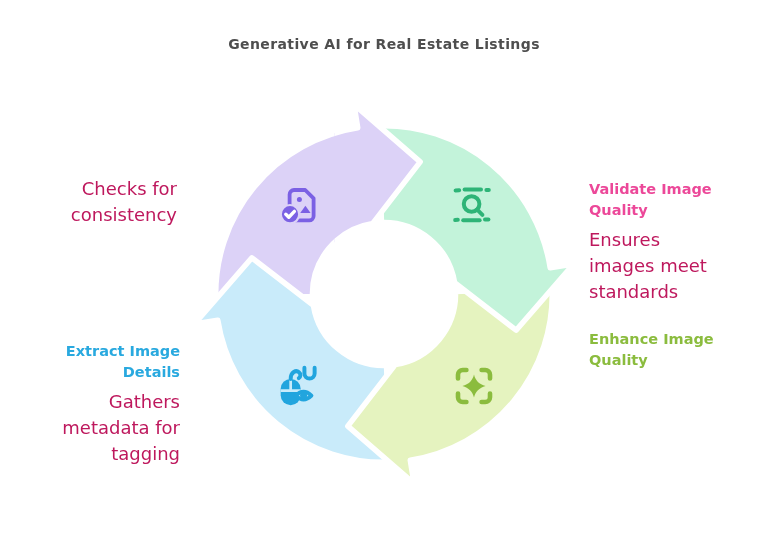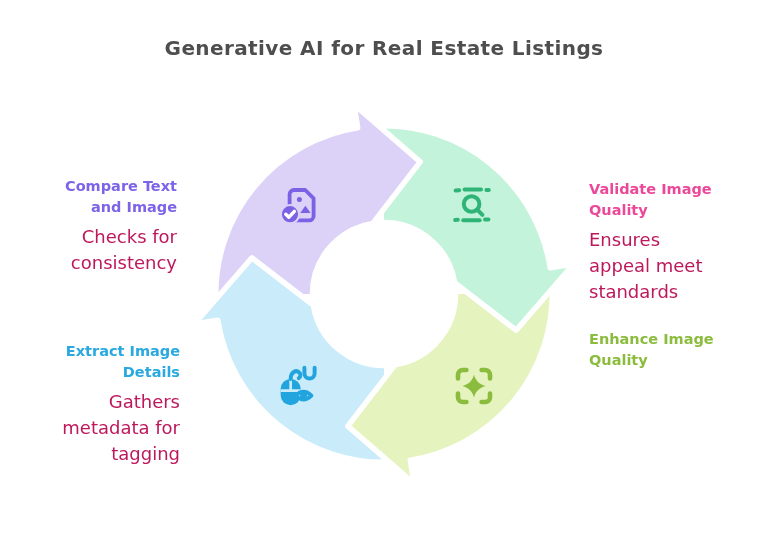--- a/index.html
+++ b/index.html
@@ -2,21 +2,21 @@
 <html><head>
 <meta charset="utf-8">
 <style>
   html,body{margin:0;padding:0;background:#fff;}
   .stage{
     position:relative;width:768px;height:537px;background:#ffffff;
     font-family:"DejaVu Sans","Liberation Sans",sans-serif;overflow:hidden;
   }
   .title{
     position:absolute;top:36px;left:0;width:768px;text-align:center;
-    font-size:20px;font-weight:700;color:#4e4e4e;letter-spacing:.4px;
+    font-size:14px;font-weight:700;color:#4e4e4e;letter-spacing:.4px;
   }
   .diagram-svg{position:absolute;left:164px;top:74px;width:440px;height:440px;}
   .icon-svg{position:absolute;}
   .block{position:absolute;display:flex;flex-direction:column;}
   .block.left{align-items:flex-end;text-align:right;}
   .block.right{align-items:flex-start;text-align:left;}
   .step-label{font-weight:700;font-size:14.5px;line-height:1.45;margin-bottom:6px;}
   .step-desc{font-size:18px;line-height:1.45;color:#be185d;}
   .b-compare{top:176px;right:591px;}
   .b-compare .step-label{color:#7c63e8;max-width:132px;}
@@ -86,27 +86,26 @@
     <g stroke="#8bbc3e" stroke-width="2.3" stroke-linecap="round" fill="none">
       <path d="M4,8.2 L4,6.4 A2.4,2.4 0 0 1 6.4,4 L8.2,4"></path>
       <path d="M15.8,4 L17.6,4 A2.4,2.4 0 0 1 20,6.4 L20,8.2"></path>
       <path d="M20,15.8 L20,17.6 A2.4,2.4 0 0 1 17.6,20 L15.8,20"></path>
       <path d="M8.2,20 L6.4,20 A2.4,2.4 0 0 1 4,17.6 L4,15.8"></path>
     </g>
     <path d="M12,6.2 C12.7,9.2 14.6,11.1 17.8,12 C14.6,12.9 12.7,14.8 12,17.8 C11.3,14.8 9.4,12.9 6.2,12 C9.4,11.1 11.3,9.2 12,6.2 Z" fill="#8bbc3e"></path>
   </svg>
 
   <div class="block left b-compare">
-    <div class="step-label">Compare Text and Image</div>
     <div class="step-desc">Checks for consistency</div>
   </div>
 
   <div class="block right b-validate">
     <div class="step-label">Validate Image Quality</div>
-    <div class="step-desc">Ensures appeal meet standards</div>
+    <div class="step-desc">Ensures images meet standards</div>
   </div>
 
   <div class="block left b-extract">
     <div class="step-label">Extract Image Details</div>
     <div class="step-desc">Gathers metadata for tagging</div>
   </div>
 
   <div class="block right b-enhance">
     <div class="step-label">Enhance Image Quality</div>
   </div>

